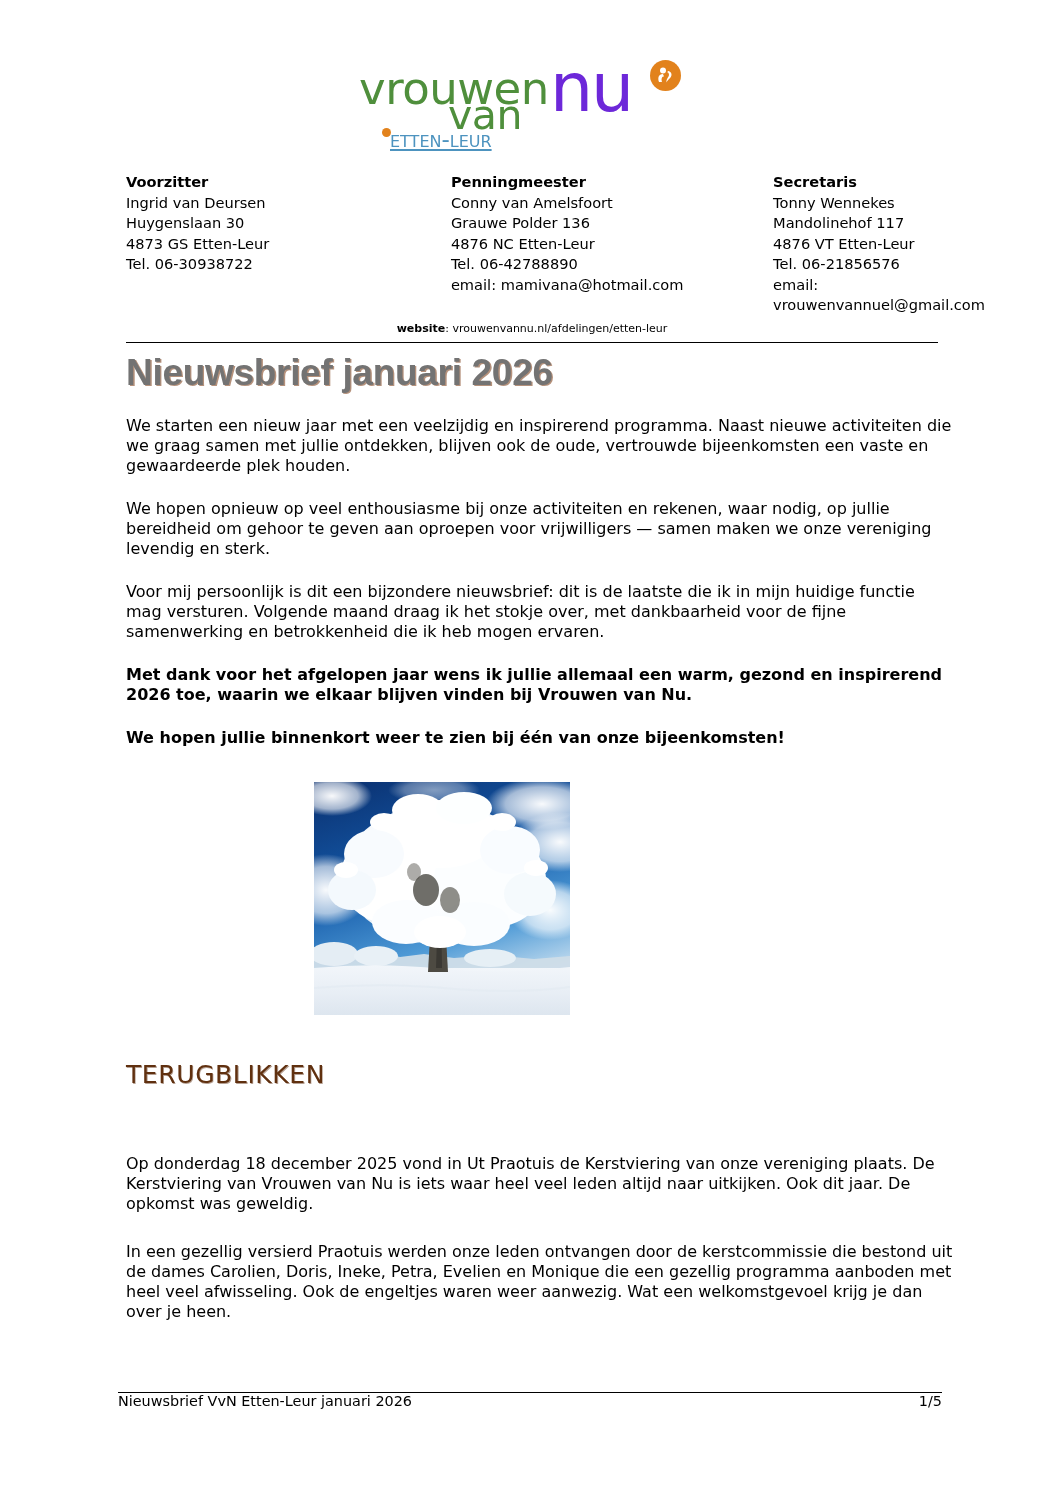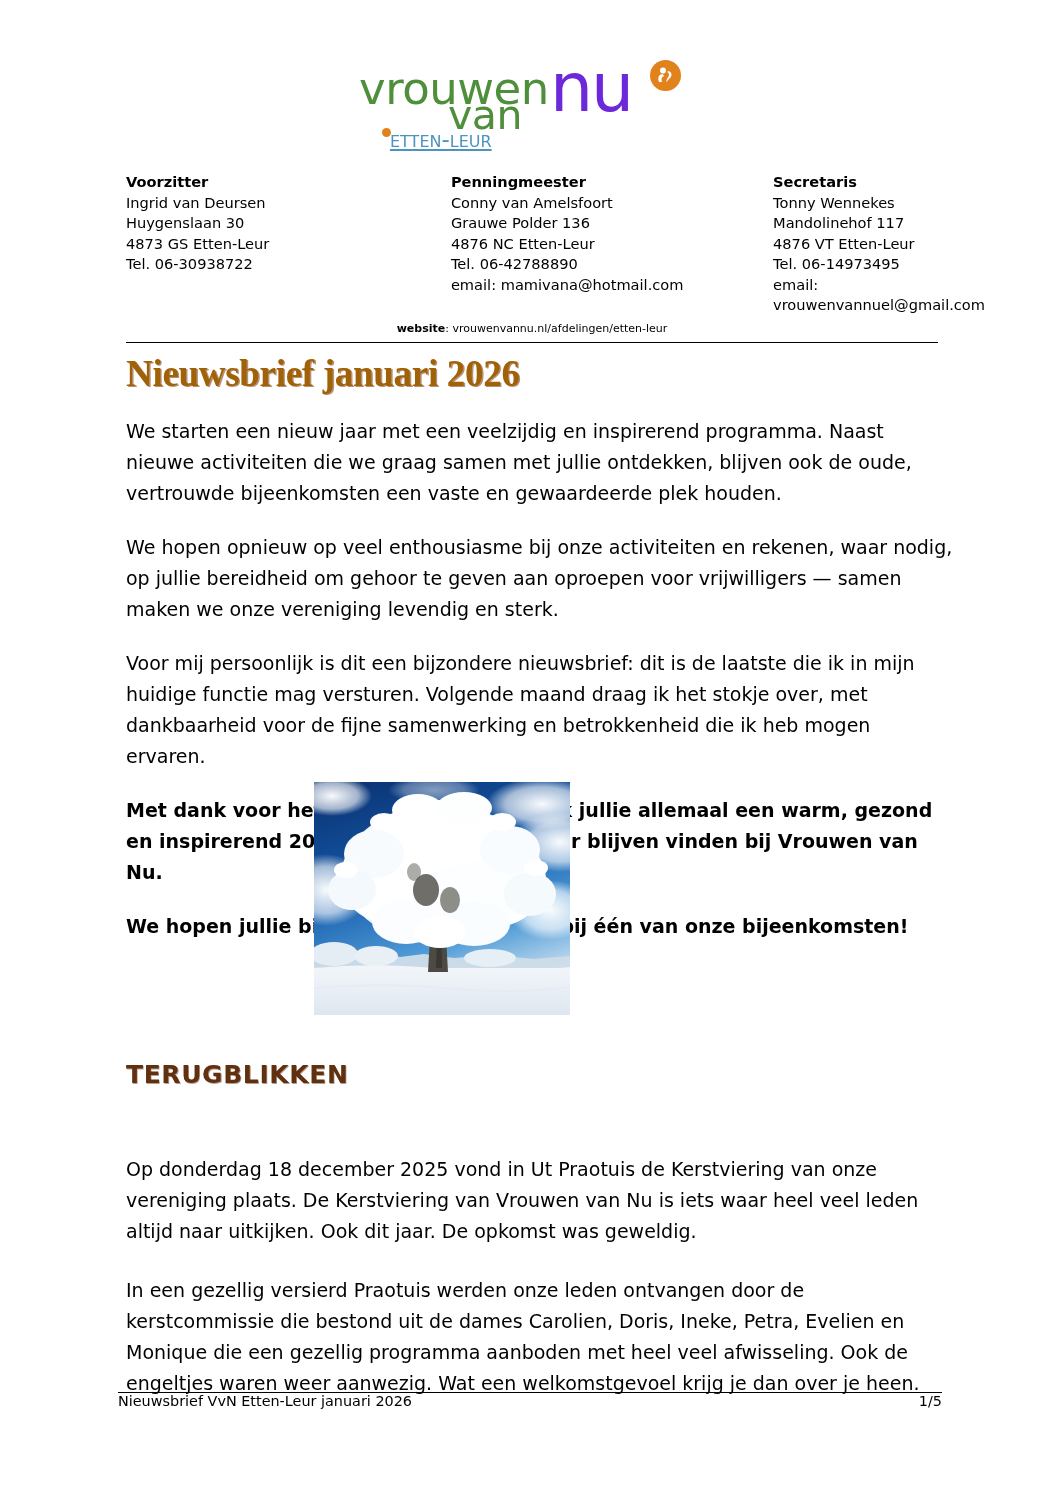--- a/index.html
+++ b/index.html
@@ -134,37 +134,37 @@
   }
   .website-line b { font-weight: bold; }
 
   
   .doc-title {
     position: absolute;
     left: 126px;
     top: 352px;
     font-size: 37px;
     font-weight: bold;
-    color: #a16207;
+    color: #737373;
     letter-spacing: -0.3px;
     text-shadow: 1.4px 1.4px 0 rgba(120,55,15,0.55);
-    font-family: Liberation Serif, serif;
+    font-family: Liberation Sans, sans-serif;
     text-align: right;
   }
 
   
   .body-block {
     position: absolute;
     left: 126px;
     top: 416px;
     width: 828px;
   }
   .para {
-    font-size: 19px;
-    line-height: 31px;
+    font-size: 16px;
+    line-height: 20px;
     margin: 0 0 23px 0;
   }
   .para.bold { font-weight: bold; }
 
   
   .photo {
     position: absolute;
     left: 314px;
     top: 782px;
     width: 256px;
@@ -173,21 +173,21 @@
     background: #0b3a7e;
   }
   .photo svg { display: block; width: 100%; height: 100%; }
 
   
   .section-head {
     position: absolute;
     left: 126px;
     top: 1060px;
     font-size: 25px;
-    font-weight: bold;
+    font-weight: normal;
     letter-spacing: 0.6px;
     color: #60300f;
     text-shadow: 0.8px 0.8px 0 rgba(90,45,15,0.45);
   }
 
   
   .body-block-2 {
     position: absolute;
     left: 126px;
     top: 1126px;
@@ -244,21 +244,21 @@
       <div class="contact-line">Grauwe Polder 136</div>
       <div class="contact-line">4876 NC Etten-Leur</div>
       <div class="contact-line">Tel. 06-42788890</div>
       <div class="contact-line">email: mamivana@hotmail.com</div>
     </div>
     <div class="contact-col c3">
       <div class="contact-role">Secretaris</div>
       <div class="contact-line">Tonny Wennekes</div>
       <div class="contact-line">Mandolinehof 117</div>
       <div class="contact-line">4876 VT Etten-Leur</div>
-      <div class="contact-line">Tel. 06-14973495</div>
+      <div class="contact-line">Tel. 06-21856576</div>
       <div class="contact-line">email:</div>
       <div class="contact-line">vrouwenvannuel@gmail.com</div>
     </div>
   </div>
 
   <div class="website-line">
     <b>website</b><span>: </span><span>vrouwenvannu.nl/afdelingen/etten-leur</span>
   </div>
 
   <div class="doc-title">Nieuwsbrief januari 2026</div>

